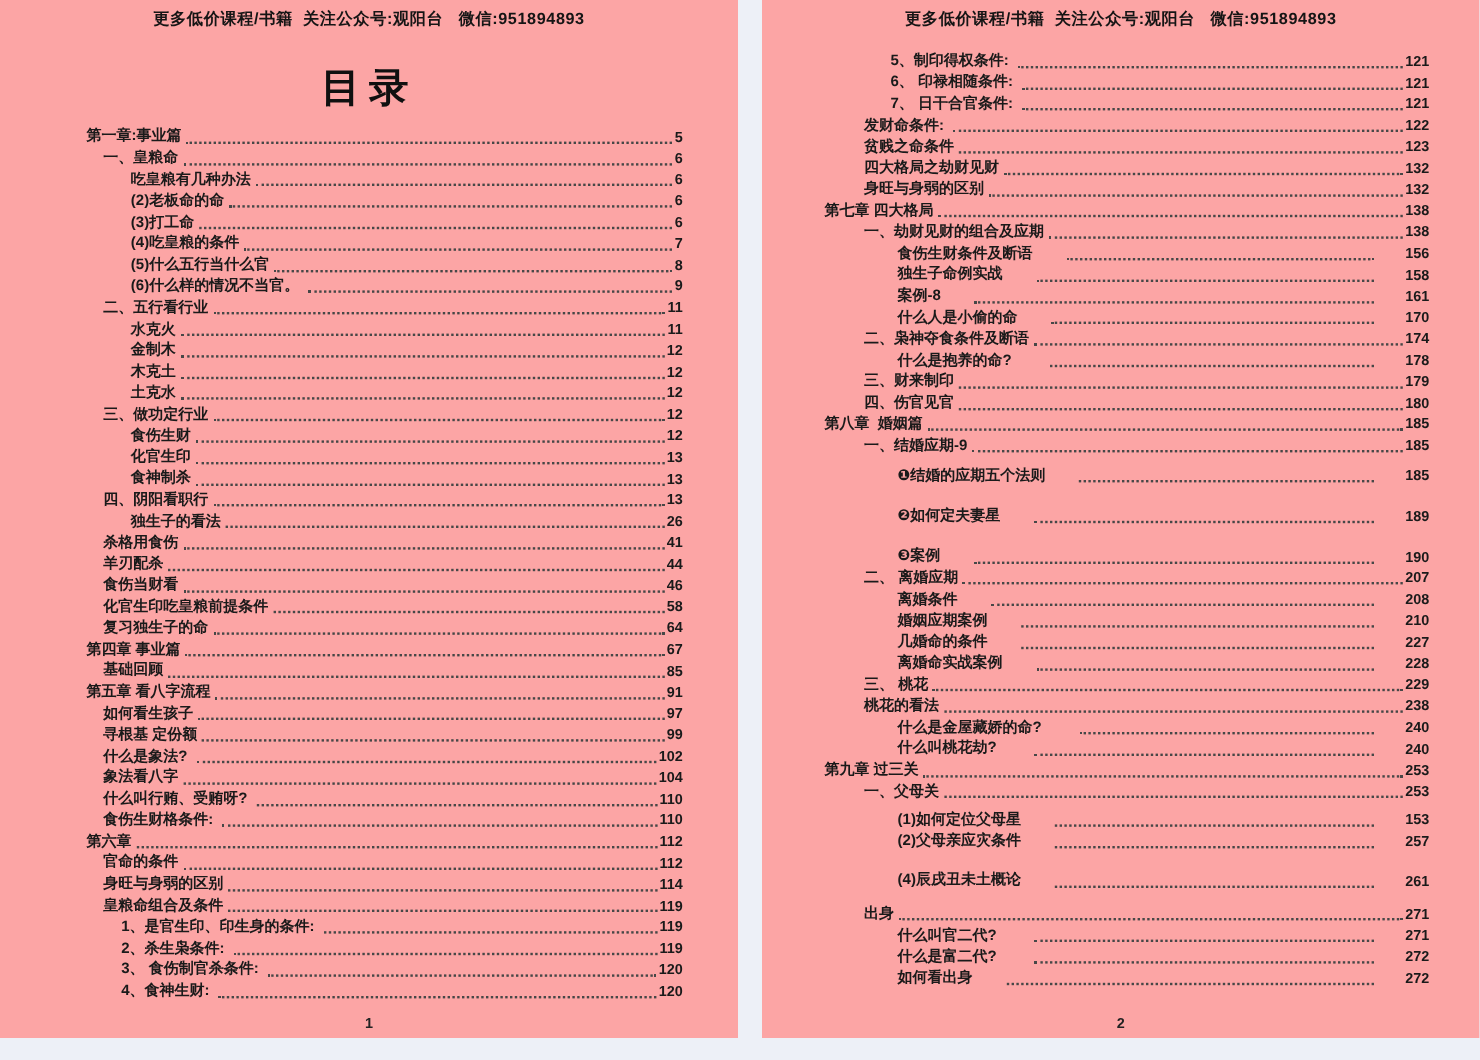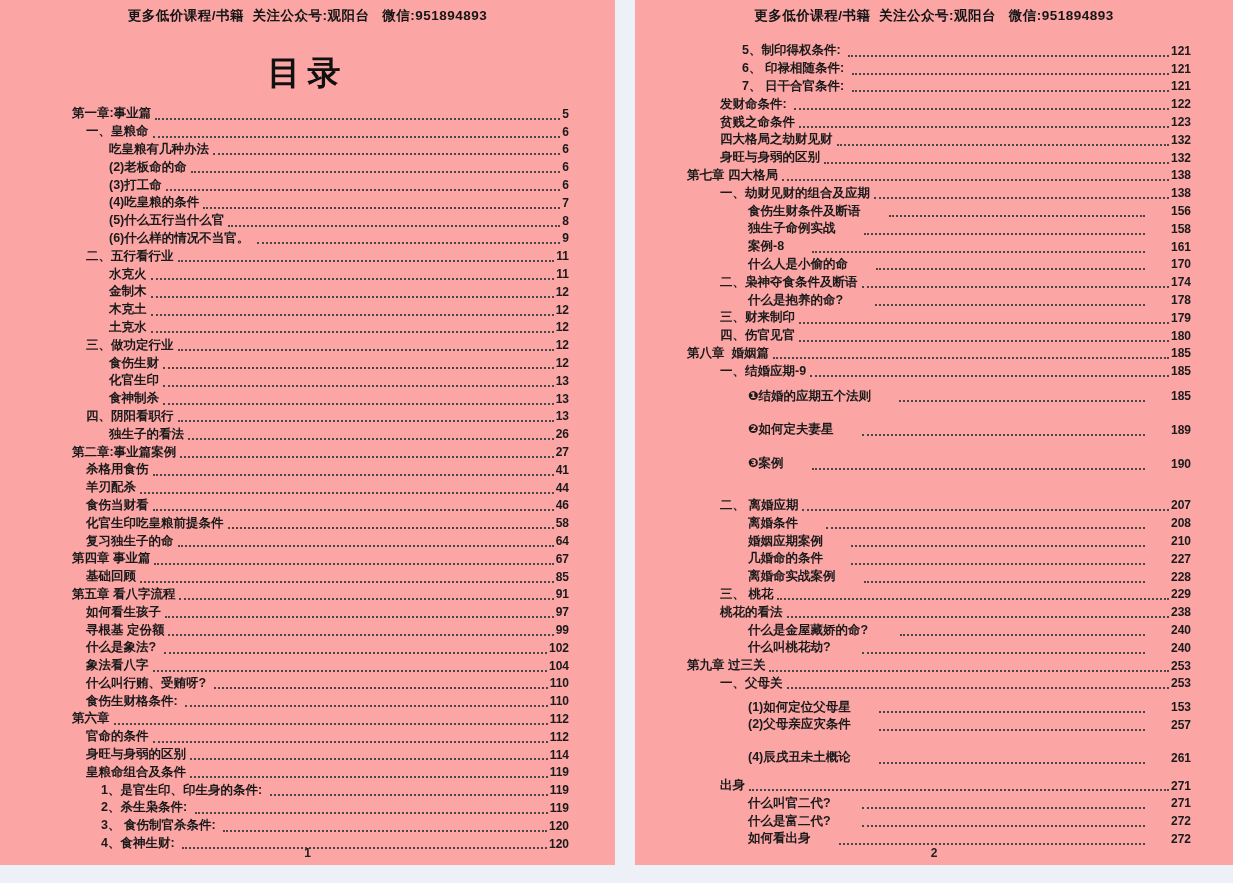--- a/index.html
+++ b/index.html
@@ -177,25 +177,20 @@
       <div class="row lvl1">
         <span class="lab">四、阴阳看职行</span>
         <span class="leader"></span>
         <span class="pg">13</span>
       </div>
       <div class="row lvl2">
         <span class="lab">独生子的看法</span>
         <span class="leader"></span>
         <span class="pg">26</span>
       </div>
-      <div class="row lvl0">
-        <span class="lab">第二章:事业篇案例</span>
-        <span class="leader"></span>
-        <span class="pg">27</span>
-      </div>
       <div class="row lvl1">
         <span class="lab">杀格用食伤</span>
         <span class="leader"></span>
         <span class="pg">41</span>
       </div>
       <div class="row lvl1">
         <span class="lab">羊刃配杀</span>
         <span class="leader"></span>
         <span class="pg">44</span>
       </div>
@@ -411,21 +406,21 @@
       <div class="row lvl2" style="margin-top: 16px;">
         <span class="lab">❷如何定夫妻星</span>
         <span class="leader"></span>
         <span class="pg">189</span>
       </div>
       <div class="row lvl2" style="margin-top: 16px;">
         <span class="lab">❸案例</span>
         <span class="leader"></span>
         <span class="pg">190</span>
       </div>
-      <div class="row lvl1" style="margin-top: 24px;">
+      <div class="row lvl1" style="margin-top: 0;">
         <span class="lab">二、 离婚应期</span>
         <span class="leader"></span>
         <span class="pg">207</span>
       </div>
       <div class="row lvl2">
         <span class="lab">离婚条件</span>
         <span class="leader"></span>
         <span class="pg">208</span>
       </div>
       <div class="row lvl2">

